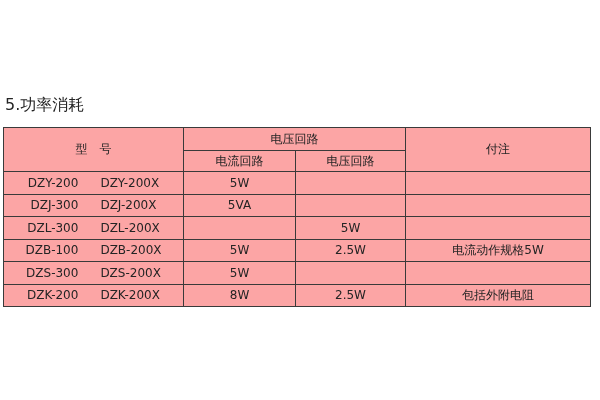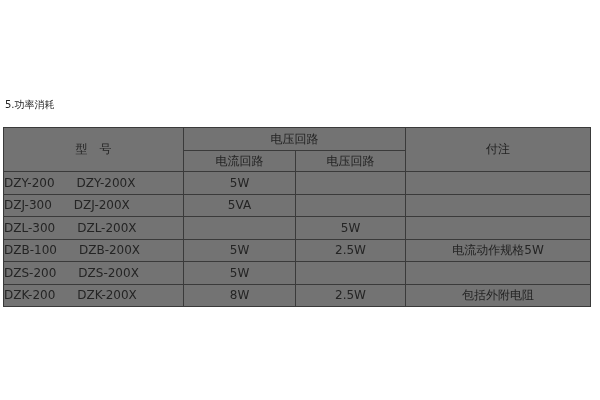--- a/index.html
+++ b/index.html
@@ -12,50 +12,51 @@
     height: 400px;
     position: relative;
     overflow: hidden;
     font-family: "DejaVu Sans", "Liberation Sans", sans-serif;
     color: #242424;
   }
   .section-title {
     position: absolute;
     left: 5px;
     top: 98px;
-    font-size: 10px;
+    font-size: 16px;
     line-height: 14px;
     color: #242424;
   }
   table.spec {
     position: absolute;
     left: 3px;
     top: 127px;
     width: 587px;
     border-collapse: collapse;
     table-layout: fixed;
-    background: #737373;
+    background: #fca5a5;
   }
   table.spec th,
   table.spec td {
     border: 1.5px solid #3a3a3a;
     font-size: 12px;
     font-weight: normal;
     text-align: center;
     vertical-align: middle;
     padding: 0;
     overflow: hidden;
     white-space: nowrap;
     color: #242424;
   }
   tr.hdr-row-1 { height: 23px; }
   tr.hdr-row-2 { height: 21px; }
   tr.data-row  { height: 22.5px; }
   .model-cell-inner {
     display: flex;
+    justify-content: center;
     align-items: center;
     gap: 22px;
   }
 </style>
 </head>
 <body>
 
 <div class="section-title">5.功率消耗</div>
 
 <table class="spec">
@@ -117,21 +118,21 @@
           <span>DZB-200X</span>
         </div>
       </td>
       <td>5W</td>
       <td>2.5W</td>
       <td>电流动作规格5W</td>
     </tr>
     <tr class="data-row">
       <td>
         <div class="model-cell-inner">
-          <span>DZS-200</span>
+          <span>DZS-300</span>
           <span>DZS-200X</span>
         </div>
       </td>
       <td>5W</td>
       <td></td>
       <td></td>
     </tr>
     <tr class="data-row">
       <td>
         <div class="model-cell-inner">

